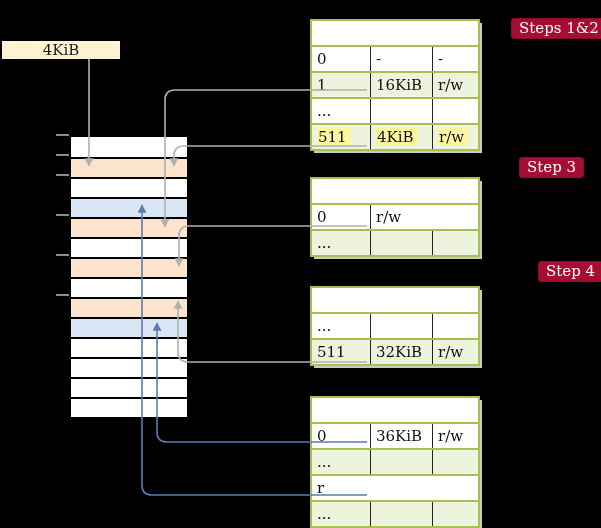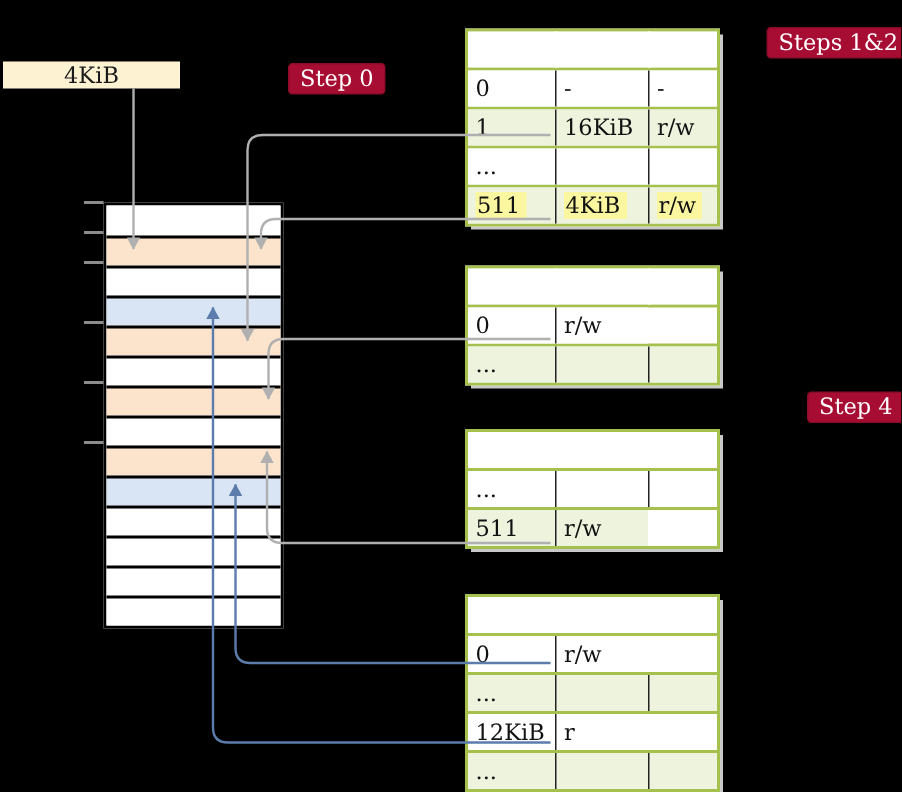--- a/index.html
+++ b/index.html
@@ -56,22 +56,22 @@
 </style>
 </head>
 <body>
 
 <div id="canvas">
 
   <div class="freebox">
     <span>4KiB</span>
   </div>
 
-  <div class="badge" style="left:192px;top:42px">Step 0</div>
   <div class="badge" style="left:511px;top:18px">Steps 1&amp;2</div>
+  <div class="badge" style="left:519px;top:157px">Step 3</div>
   <div class="badge" style="left:538px;top:261px">Step 4</div>
 
   <div class="memcol">
       <div class="mem-row free"></div>
       <div class="mem-row pagetable"></div>
       <div class="mem-row free"></div>
       <div class="mem-row page"></div>
       <div class="mem-row pagetable"></div>
       <div class="mem-row free"></div>
       <div class="mem-row pagetable"></div>
@@ -148,43 +148,44 @@
       <div class="tcell">Flags</div>
     </div>
     <div>
         <div class="trow">
           <div class="tcell">...</div>
           <div class="tcell"></div>
           <div class="tcell"></div>
         </div>
         <div class="trow alt">
           <div class="tcell">511</div>
+          <div class="tcell">32KiB</div>
           <div class="tcell">r/w</div>
         </div>
       </div>
   </div>
 
   <div class="ptable" style="left:310px;top:396px">
     <div class="thead">
       <div class="tcell">Index</div>
       <div class="tcell">Frame</div>
       <div class="tcell">Flags</div>
     </div>
     <div>
         <div class="trow">
           <div class="tcell">0</div>
-          <div class="tcell">r/w</div>
-        </div>
-        <div class="trow alt">
-          <div class="tcell">...</div>
-          <div class="tcell"></div>
-          <div class="tcell"></div>
-        </div>
-        <div class="trow">
-          <div class="tcell">12KiB</div>
+          <div class="tcell">36KiB</div>
+          <div class="tcell">r/w</div>
+        </div>
+        <div class="trow alt">
+          <div class="tcell">...</div>
+          <div class="tcell"></div>
+          <div class="tcell"></div>
+        </div>
+        <div class="trow">
           <div class="tcell">r</div>
         </div>
         <div class="trow alt">
           <div class="tcell">...</div>
           <div class="tcell"></div>
           <div class="tcell"></div>
         </div>
       </div>
   </div>
 

